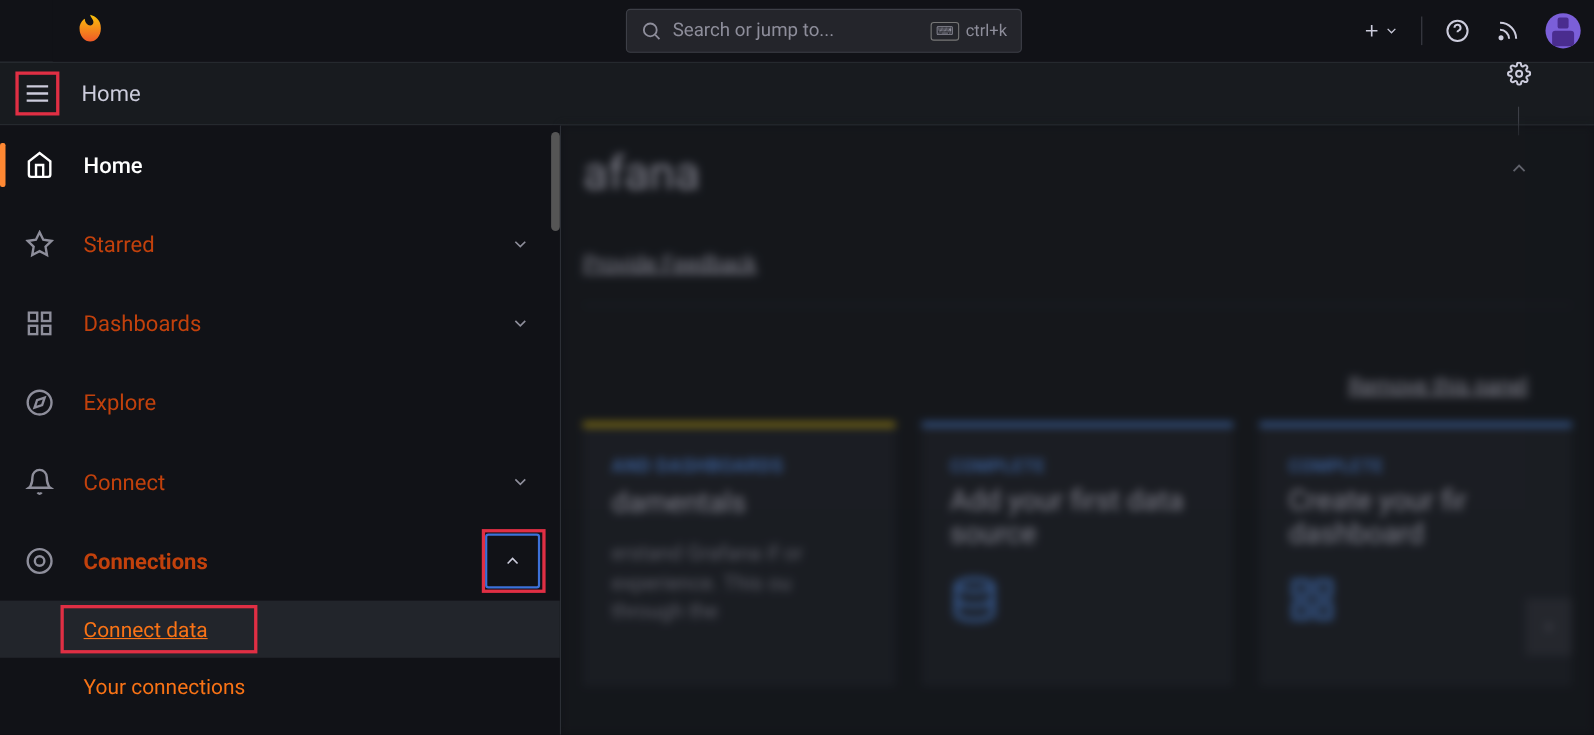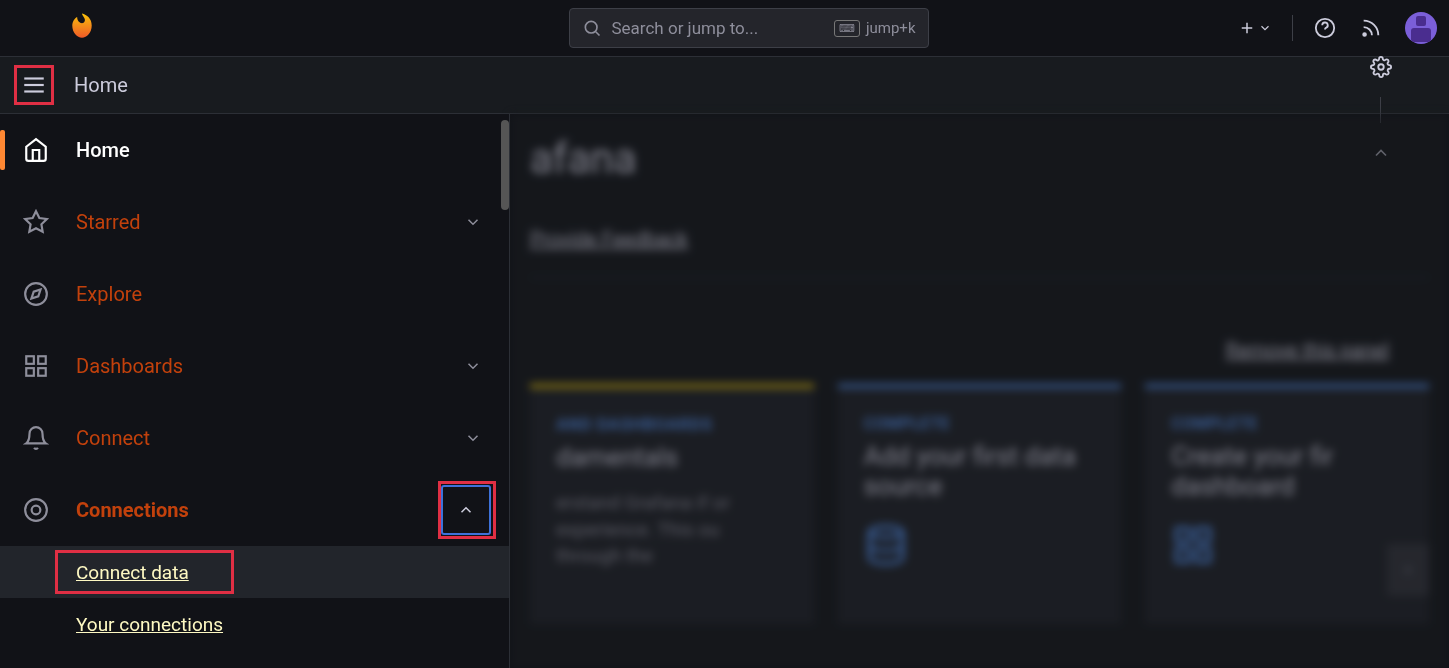--- a/index.html
+++ b/index.html
@@ -250,34 +250,33 @@
   width: 58px;
   height: 58px;
   pointer-events: none;
 }
 .sub-item {
   display: flex;
   align-items: center;
   height: 52px;
   padding-left: 76px;
   font-size: 19px;
-  color: #fef9c3;
+  color: #f97316;
   cursor: pointer;
   position: relative;
   text-align: right;
 }
 .sub-item.highlighted {
   background: #22252b;
 }
 .sub-item.highlighted .sub-label {
   text-decoration: underline;
 }
 .sub-label {
   position: relative;
-  text-decoration: underline;
 }
 .red-box-sub {
   position: absolute;
   border: 3px solid #e02f44;
   left: 55px;
   right: 275px;
   height: 44px;
   pointer-events: none;
 }
 
@@ -394,21 +393,21 @@
   </div>
 
   <div class="search-wrap">
     <svg width="20" height="20" viewBox="0 0 24 24" fill="none" stroke="#8e8e9b" stroke-width="2">
         <circle cx="11" cy="11" r="7"></circle>
         <line x1="21" y1="21" x2="16.5" y2="16.5"></line>
       </svg>
     <span class="search-text">Search or jump to...</span>
     <span class="kbd-hint">
       <span class="kbd-icon">⌨</span>
-      <span>jump+k</span>
+      <span>ctrl+k</span>
     </span>
   </div>
 
   <div class="topbar-right">
     <div class="plus-btn">
       <svg width="18" height="18" viewBox="0 0 24 24" fill="none" stroke="#ccccdc" stroke-width="2">
           <line x1="12" y1="5" x2="12" y2="19"></line>
           <line x1="5" y1="12" x2="19" y2="12"></line>
         </svg>
       <svg width="14" height="14" viewBox="0 0 24 24" fill="none" stroke="#ccccdc" stroke-width="2">
@@ -497,42 +496,42 @@
     <span class="nav-chevron">
       <svg width="18" height="18" viewBox="0 0 24 24" fill="none" stroke="#8e8e9b" stroke-width="2">
           <polyline points="6 9 12 15 18 9"></polyline>
         </svg>
     </span>
   </div>
 
   <div class="nav-item">
     <span class="nav-icon">
       <svg width="26" height="26" viewBox="0 0 24 24" fill="none" stroke="#8e8e9b" stroke-width="2">
-          <circle cx="12" cy="12" r="10"></circle>
-          <polygon points="16.24 7.76 14.12 14.12 7.76 16.24 9.88 9.88 16.24 7.76"></polygon>
-        </svg>
-    </span>
-    <span class="nav-label">Explore</span>
-  </div>
-
-  <div class="nav-item">
-    <span class="nav-icon">
-      <svg width="26" height="26" viewBox="0 0 24 24" fill="none" stroke="#8e8e9b" stroke-width="2">
           <rect x="3" y="3" width="7" height="7"></rect>
           <rect x="14" y="3" width="7" height="7"></rect>
           <rect x="3" y="14" width="7" height="7"></rect>
           <rect x="14" y="14" width="7" height="7"></rect>
         </svg>
     </span>
     <span class="nav-label">Dashboards</span>
     <span class="nav-chevron">
       <svg width="18" height="18" viewBox="0 0 24 24" fill="none" stroke="#8e8e9b" stroke-width="2">
           <polyline points="6 9 12 15 18 9"></polyline>
         </svg>
     </span>
+  </div>
+
+  <div class="nav-item">
+    <span class="nav-icon">
+      <svg width="26" height="26" viewBox="0 0 24 24" fill="none" stroke="#8e8e9b" stroke-width="2">
+          <circle cx="12" cy="12" r="10"></circle>
+          <polygon points="16.24 7.76 14.12 14.12 7.76 16.24 9.88 9.88 16.24 7.76"></polygon>
+        </svg>
+    </span>
+    <span class="nav-label">Explore</span>
   </div>
 
   <div class="nav-item">
     <span class="nav-icon">
       <svg width="26" height="26" viewBox="0 0 24 24" fill="none" stroke="#8e8e9b" stroke-width="2">
           <path d="M18 8A6 6 0 0 0 6 8c0 7-3 9-3 9h18s-3-2-3-9"></path>
           <path d="M13.73 21a2 2 0 0 1-3.46 0"></path>
         </svg>
     </span>
     <span class="nav-label">Connect</span>

